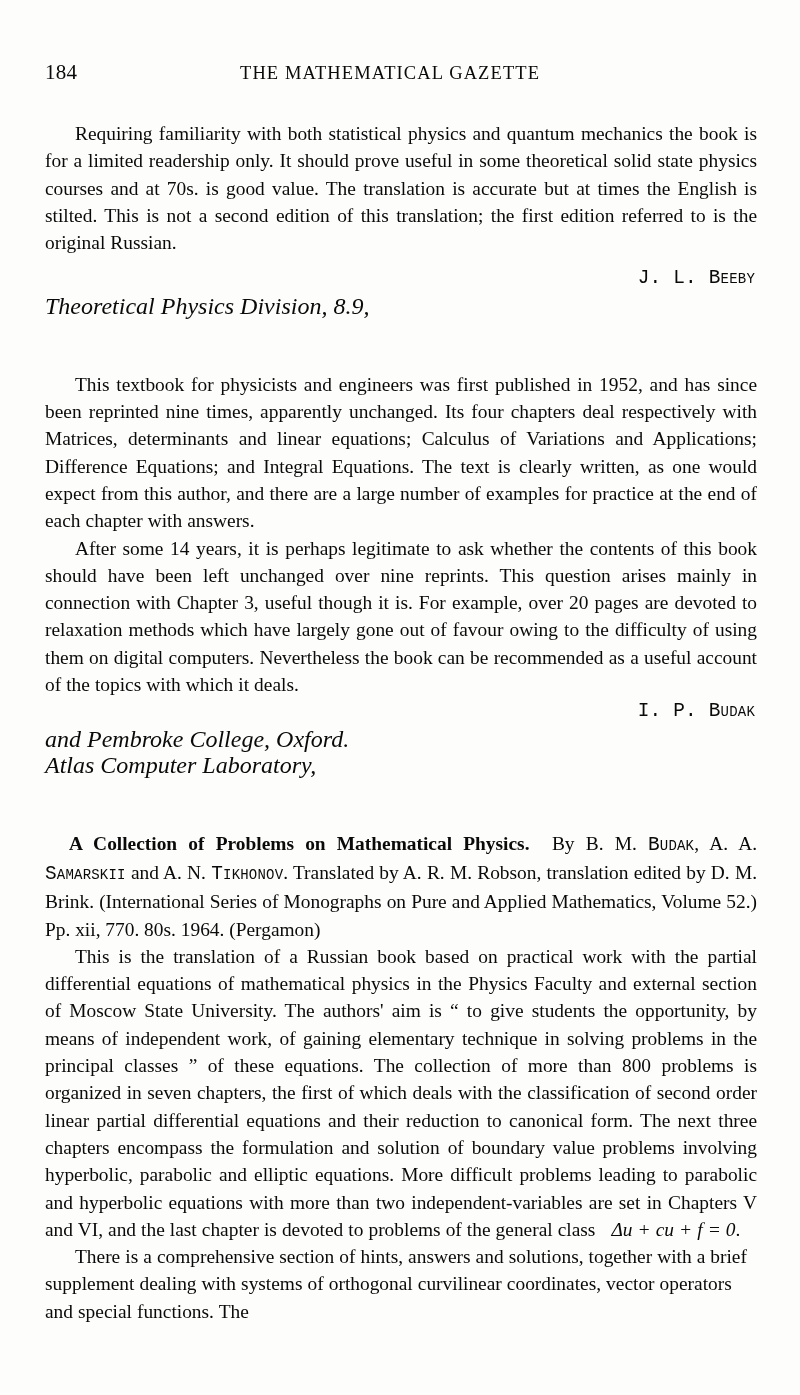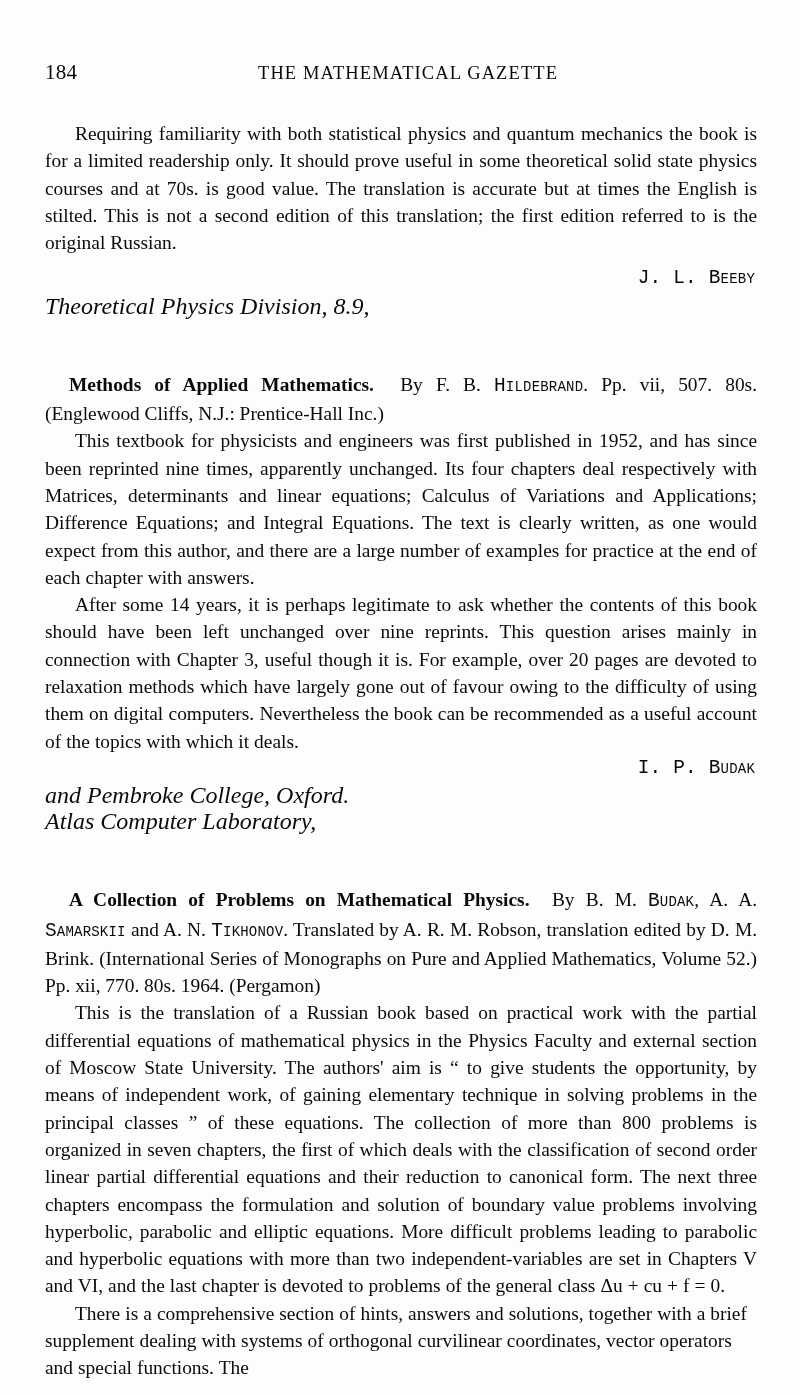--- a/index.html
+++ b/index.html
@@ -27,21 +27,20 @@
     top: 60px;
     width: 712px;
   }
 
   
   .runhead {
     display: flex;
     align-items: baseline;
     height: 30px;
     margin-bottom: 30px;
-    gap: 18px;
   }
   .folio {
     font-size: 21px;
     letter-spacing: 0.3px;
     width: 150px;
   }
   .journal-title {
     font-size: 18.5px;
     letter-spacing: 1.1px;
     text-transform: uppercase;
@@ -79,21 +78,23 @@
     padding-right: 2px;
   }
   .address {
     font-style: italic;
     font-size: 24px;
     line-height: 26px;
     margin: 0;
     font-family: Liberation Serif, serif;
   }
   .math {
+    font-style: italic;
     font-family: "Liberation Serif", "DejaVu Serif", serif;
+    margin-left: 11px;
   }
 
   .gap-sm { height: 9px; }
   .gap-xl { height: 52px; }
 
   .review-head {
     font-size: 19.4px;
     line-height: 27.3px;
     text-align: justify;
     margin: 0;
@@ -113,21 +114,20 @@
     </div>
 
     <p class="para indent">Requiring familiarity with both statistical physics and quantum mechanics the book is for a limited readership only.  It should prove useful in some theoretical solid state physics courses and at 70s. is good value.  The translation is accurate but at times the English is stilted.  This is not a second edition of this translation; the first edition referred to is the original Russian.</p>
 
     <div class="gap-sm"></div>
     <p class="signature sc">J. L. Beeby</p>
     <p class="address">Theoretical Physics Division, 8.9,</p>
 
     <div class="gap-xl"></div>
 
-    <p class="review-head"><b>Methods of Applied Mathematics.</b>&nbsp; <span>By F. B.</span> <span class="sc">Hildebrand</span><span>. Pp. vii, 507. 80s. (Englewood Cliffs, N.J.: Prentice-Hall Inc.)</span></p>
 
     <p class="para indent">This textbook for physicists and engineers was first published in 1952, and has since been reprinted nine times, apparently unchanged.  Its four chapters deal respectively with Matrices, determinants and linear equations; Calculus of Variations and Applications; Difference Equations; and Integral Equations.  The text is clearly written, as one would expect from this author, and there are a large number of examples for practice at the end of each chapter with answers.</p>
     <p class="para indent">After some 14 years, it is perhaps legitimate to ask whether the contents of this book should have been left unchanged over nine reprints.  This question arises mainly in connection with Chapter 3, useful though it is.  For example, over 20 pages are devoted to relaxation methods which have largely gone out of favour owing to the difficulty of using them on digital computers.  Nevertheless the book can be recommended as a useful account of the topics with which it deals.</p>
 
     <p class="signature sc">I. P. Budak</p>
     <p class="address">and Pembroke College, Oxford.</p>
     <p class="address">Atlas Computer Laboratory,</p>
 
     <div class="gap-xl"></div>
 

